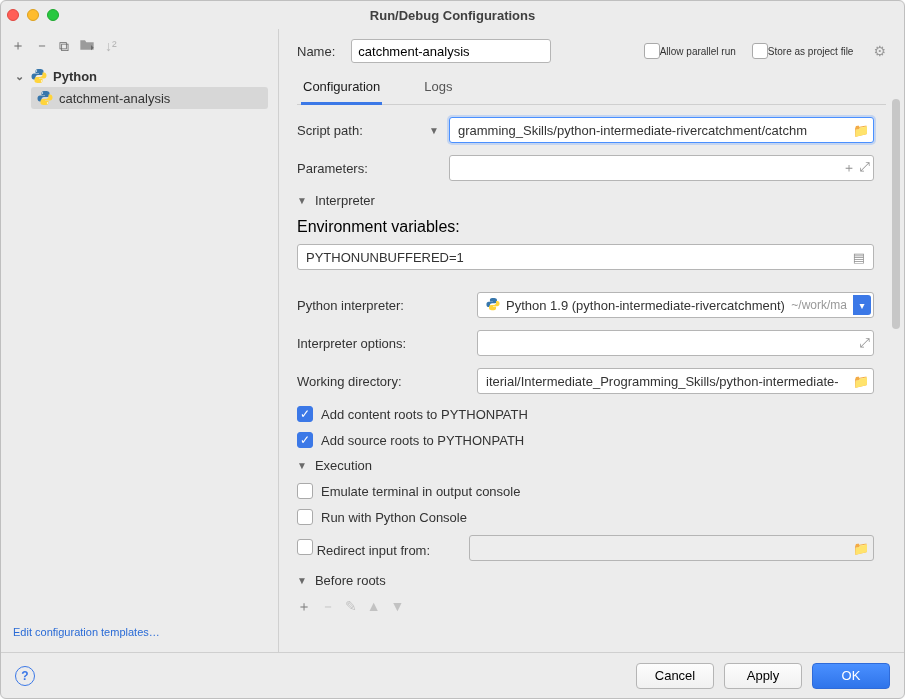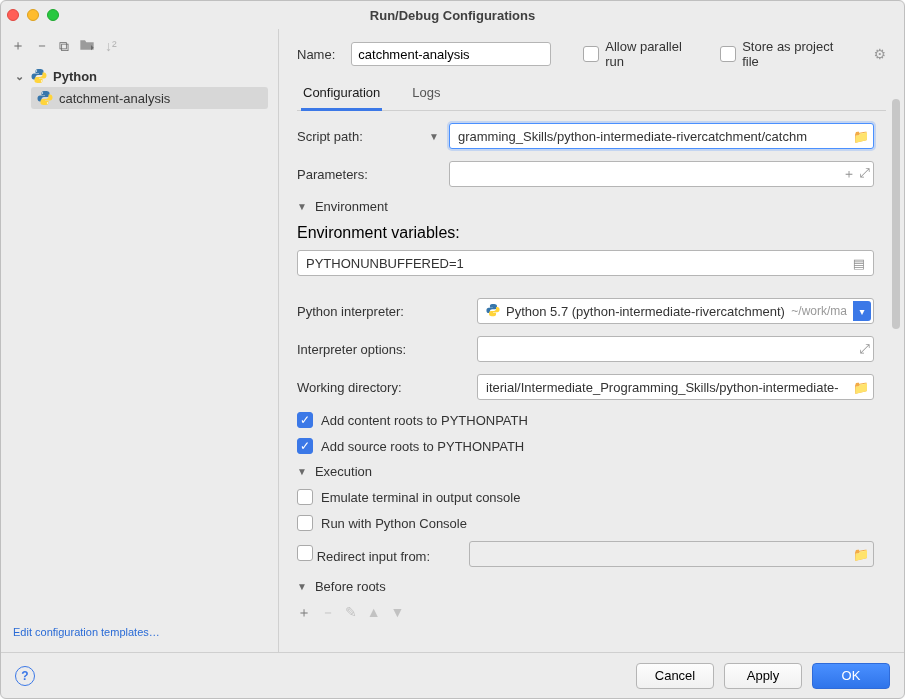--- a/index.html
+++ b/index.html
@@ -48,23 +48,23 @@
   .linklike { color: #2a6bd6; font-size: 11px; cursor: pointer; }
 
   
   .right { flex: 1; padding: 10px 18px 0 18px; display: flex; flex-direction: column; min-width: 0; position: relative; }
   .name-row { display: flex; align-items: center; gap: 16px; margin-bottom: 10px; }
   .name-row label { font-size: 13px; color: #333; }
   .name-row input[type=text] {
     width: 200px; height: 24px; font-size: 13px; padding: 2px 6px;
     border: 1px solid #b5b5b5; background: #fff; border-radius: 3px;
   }
-  .name-row .chk { display: flex; align-items: center; gap: 6px; font-size: 13px; color: #333; }
+  .name-row .chk { display: flex; align-items: center; font-size: 10px; color: #333; }
   .name-row .gear { margin-left: 4px; color: #9a9a9a; font-size: 14px; }
-  .tabs { display: flex; gap: 28px; border-bottom: 1px solid #cfcfcf; font-size: 13px; color: #555; padding-left: 4px; }
+  .tabs { display: flex; gap: 40px; border-bottom: 1px solid #cfcfcf; font-size: 13px; color: #555; padding-left: 4px; }
   .tab { padding: 6px 2px 8px 2px; cursor: pointer; }
   .tab.active { color: #1a1a1a; border-bottom: 3px solid #3b78e7; margin-bottom: -1px; }
   .scroll { overflow-y: auto; flex: 1; padding-right: 12px; padding-top: 12px; }
   .form-row { display: flex; align-items: center; margin-bottom: 12px; font-size: 13px; color: #333; }
   .form-row.labelwide .lbl { width: 152px; }
   .form-row .lbl { width: 152px; display: flex; align-items: center; }
   .form-row .lbl .drop { font-size: 10px; color: #6a6a6a; margin-left: auto; margin-right: 10px; }
   .form-row .field { flex: 1; display: flex; align-items: center; position: relative; }
   input.txt, .select, .readonly {
     width: 100%; height: 26px; font-size: 13px; padding: 2px 28px 2px 8px;
@@ -205,42 +205,42 @@
               <span class="tail-icons">
                 <span>＋</span>
                 <span>⤢</span>
               </span>
             </div>
           </div>
 
           <div class="section">
             <div class="sect-head">
               <span class="tri">▼</span>
-              <span>Environment</span>
+              <span>Interpreter</span>
             </div>
 
             <div style="margin-bottom:8px;">Environment variables:</div>
             <div class="envbox">
               <span>PYTHONUNBUFFERED=1</span>
               <span class="listicon">▤</span>
             </div>
 
             <div class="form-row" style="margin-top:22px;">
               <div class="lbl" style="width:180px;">
                   <span>Python interpreter:</span>
                 </div>
               <div class="field">
                 <div class="select">
                   <span>
                     <svg class="pysvg" style="width:14px;height:14px;" viewBox="0 0 32 32">
                         <path fill="#3776ab" d="M16 2c-7 0-7 3-7 5v3h7v1H6c-3 0-5 2-5 6s2 6 5 6h3v-4c0-3 2-5 5-5h7c2 0 4-2 4-4V7c0-2 0-5-9-5z"></path>
                         <path fill="#ffd43b" d="M16 30c7 0 7-3 7-5v-3h-7v-1h10c3 0 5-2 5-6s-2-6-5-6h-3v4c0 3-2 5-5 5h-7c-2 0-4 2-4 4v3c0 2 0 5 9 5z"></path>
                       </svg>
                   </span>
-                  <span class="selbody">Python 5.7 (python-intermediate-rivercatchment)</span>
+                  <span class="selbody">Python 1.9 (python-intermediate-rivercatchment)</span>
                   <span class="selhint">~/work/ma</span>
                   <span class="selarrow">▾</span>
                 </div>
               </div>
             </div>
 
             <div class="form-row">
               <div class="lbl" style="width:180px;">
                   <span>Interpreter options:</span>
                 </div>

